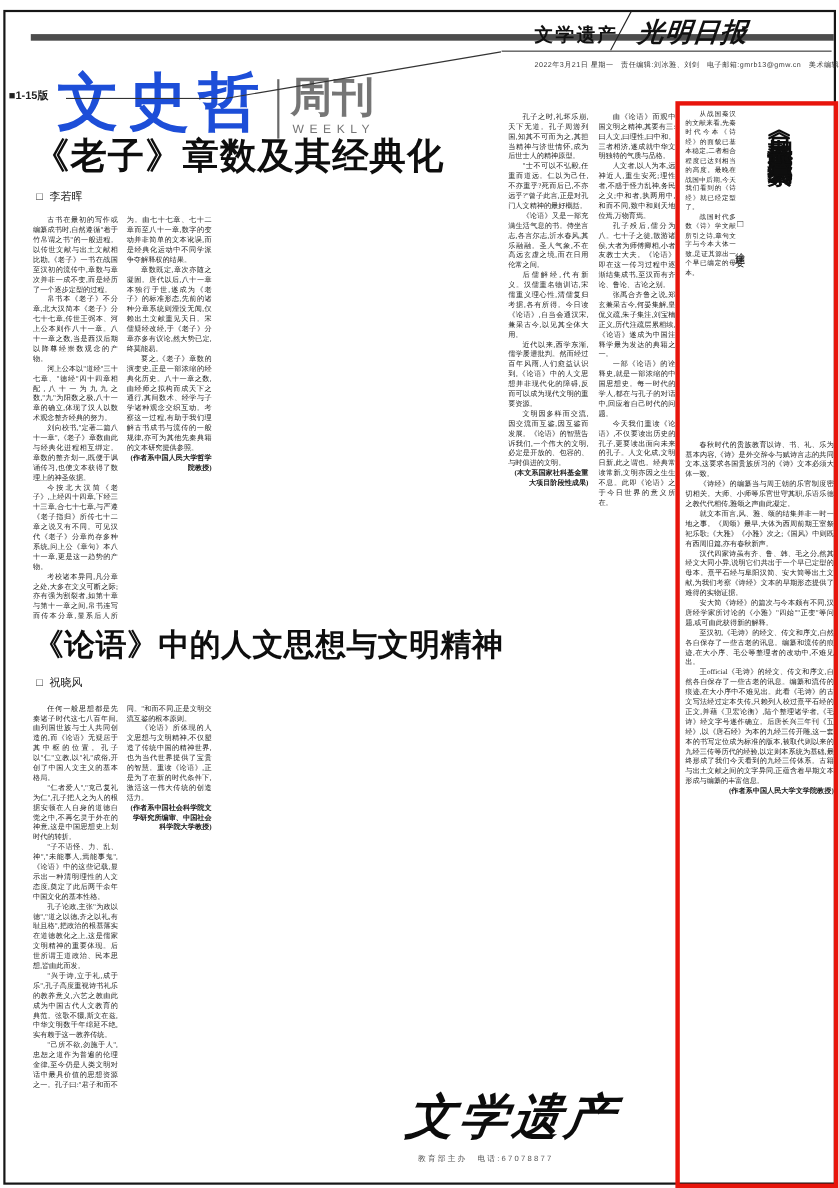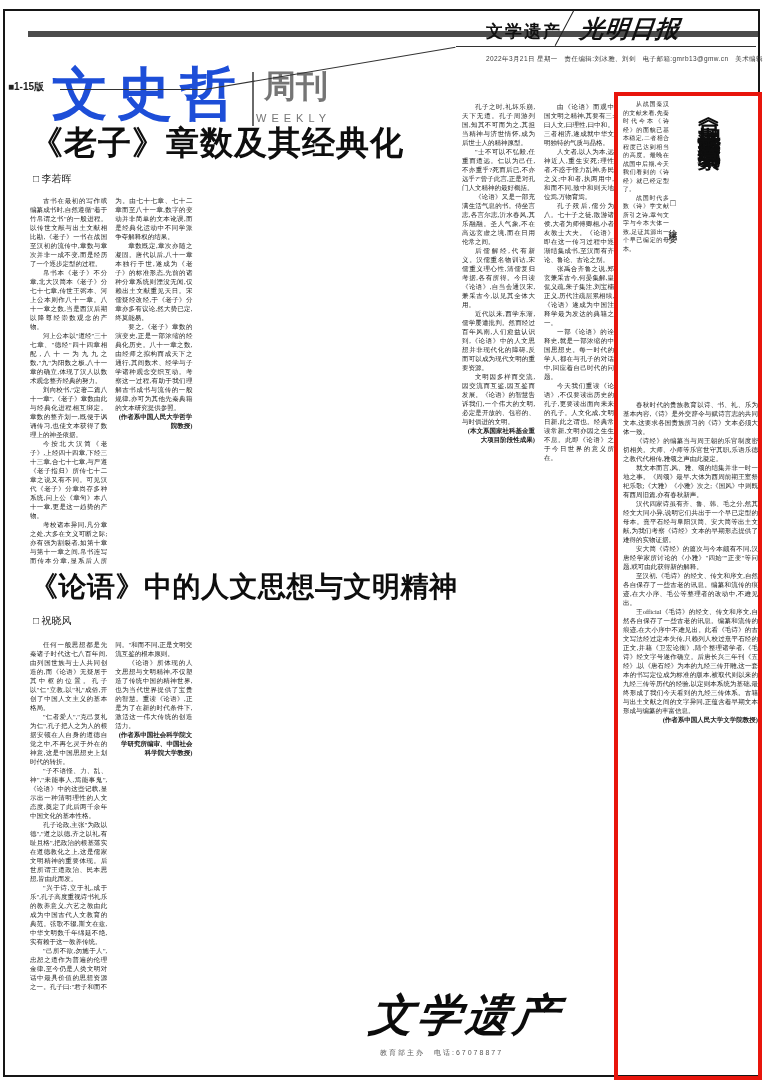--- a/index.html
+++ b/index.html
@@ -6,35 +6,35 @@
   .page{position:relative;width:763px;height:1080px;background:#ffffff;overflow:hidden;
         font-family:"Liberation Serif",serif;color:#1a1a1a;}
   .frame{position:absolute;left:3px;top:9px;right:3px;bottom:3px;border:2px solid #161616;}
   .abs{position:absolute;}
   .hline{background:#333;height:1px;}
   .top-rule{background:#4c4c4c;height:6px;}
 
   
   .masthead-title{font-size:56px;font-weight:bold;color:#1d4ed8;letter-spacing:8px;line-height:1;}
   .masthead-divider{width:2px;background:#6a6a6a;}
-  .masthead-sub{font-size:32px;font-weight:bold;color:#757575;line-height:1;}
+  .masthead-sub{font-size:38px;font-weight:bold;color:#757575;line-height:1;}
   .masthead-weekly{font-size:11px;color:#757575;letter-spacing:5px;font-family:"Liberation Sans",sans-serif;}
   .edition{font-size:10px;font-weight:bold;color:#222;font-family:"Liberation Sans",sans-serif;}
 
   
   .section-name{font-size:17px;font-weight:bold;color:#111;letter-spacing:2px;}
   .paper-name{font-size:24px;font-weight:bold;font-style:italic;color:#111;letter-spacing:1px;transform:skewX(-6deg);}
   .page-no{font-size:27px;font-weight:bold;color:#111;font-family:"Liberation Sans",sans-serif;}
   .dateline{font-size:6.5px;color:#3a3a3a;letter-spacing:0.4px;font-family:"Liberation Sans",sans-serif;white-space:nowrap;}
   .slash{width:1px;height:40px;background:#222;transform:rotate(28deg);}
 
   
   .headline-1{font-size:33px;font-weight:bold;color:#0e0e0e;letter-spacing:1px;line-height:1.05;}
   .headline-2{font-size:28px;font-weight:bold;color:#0e0e0e;letter-spacing:0.5px;line-height:1.05;}
-  .byline{font-size:10px;color:#222;}
+  .byline{font-size:10px;color:#222;font-family:Liberation Mono, monospace;}
   .body-cols{font-size:6.5px;line-height:9px;text-align:justify;color:#242424;overflow:hidden;column-gap:8px;column-fill:auto;}
   .cols-5{column-count:5;}
   .single-col{font-size:6.5px;line-height:9px;text-align:justify;color:#242424;overflow:hidden;}
   .tiny{font-size:6px;line-height:8.5px;}
   .body-cols p,.single-col p{margin:0;text-indent:13px;}
   .body-cols p.attr,.single-col p.attr{font-weight:bold;text-indent:0;text-align:right;}
 
   
   .v-title{writing-mode:vertical-rl;text-orientation:upright;font-size:23px;font-weight:bold;
            color:#0e0e0e;line-height:1.25;letter-spacing:2px;}
@@ -54,21 +54,21 @@
 
 <div class="page">
 
   <div class="frame"></div>
 
   <div class="abs top-rule" style="left:28px;top:31px;width:730px;"></div>
 
   <div class="abs masthead-title" style="left:52px;top:66px;">文史哲</div>
   <div class="abs masthead-divider" style="left:252px;top:72px;height:54px;"></div>
   <div class="abs masthead-sub" style="left:264px;top:70px;">周刊</div>
-  <div class="abs masthead-weekly" style="left:256px;top:112px;">WEEKLY</div>
+  <div class="abs masthead-weekly" style="left:266px;top:112px;">WEEKLY</div>
   <div class="abs edition" style="left:8px;top:80px;">■1-15版</div>
 
   <div class="abs hline" style="left:60px;top:89px;width:145px;"></div>
   <div class="abs diag" style="left:205px;top:89px;width:254px;transform:rotate(-9.6deg);"></div>
   <div class="abs hline" style="left:456px;top:46px;width:300px;"></div>
 
   <div class="abs section-name" style="left:486px;top:20px;">文学遗产</div>
   <div class="abs slash" style="left:564px;top:8px;"></div>
   <div class="abs paper-name" style="left:580px;top:13px;">光明日报</div>
   <div class="abs page-no" style="left:726px;top:11px;margin-left:44px;">13</div>

